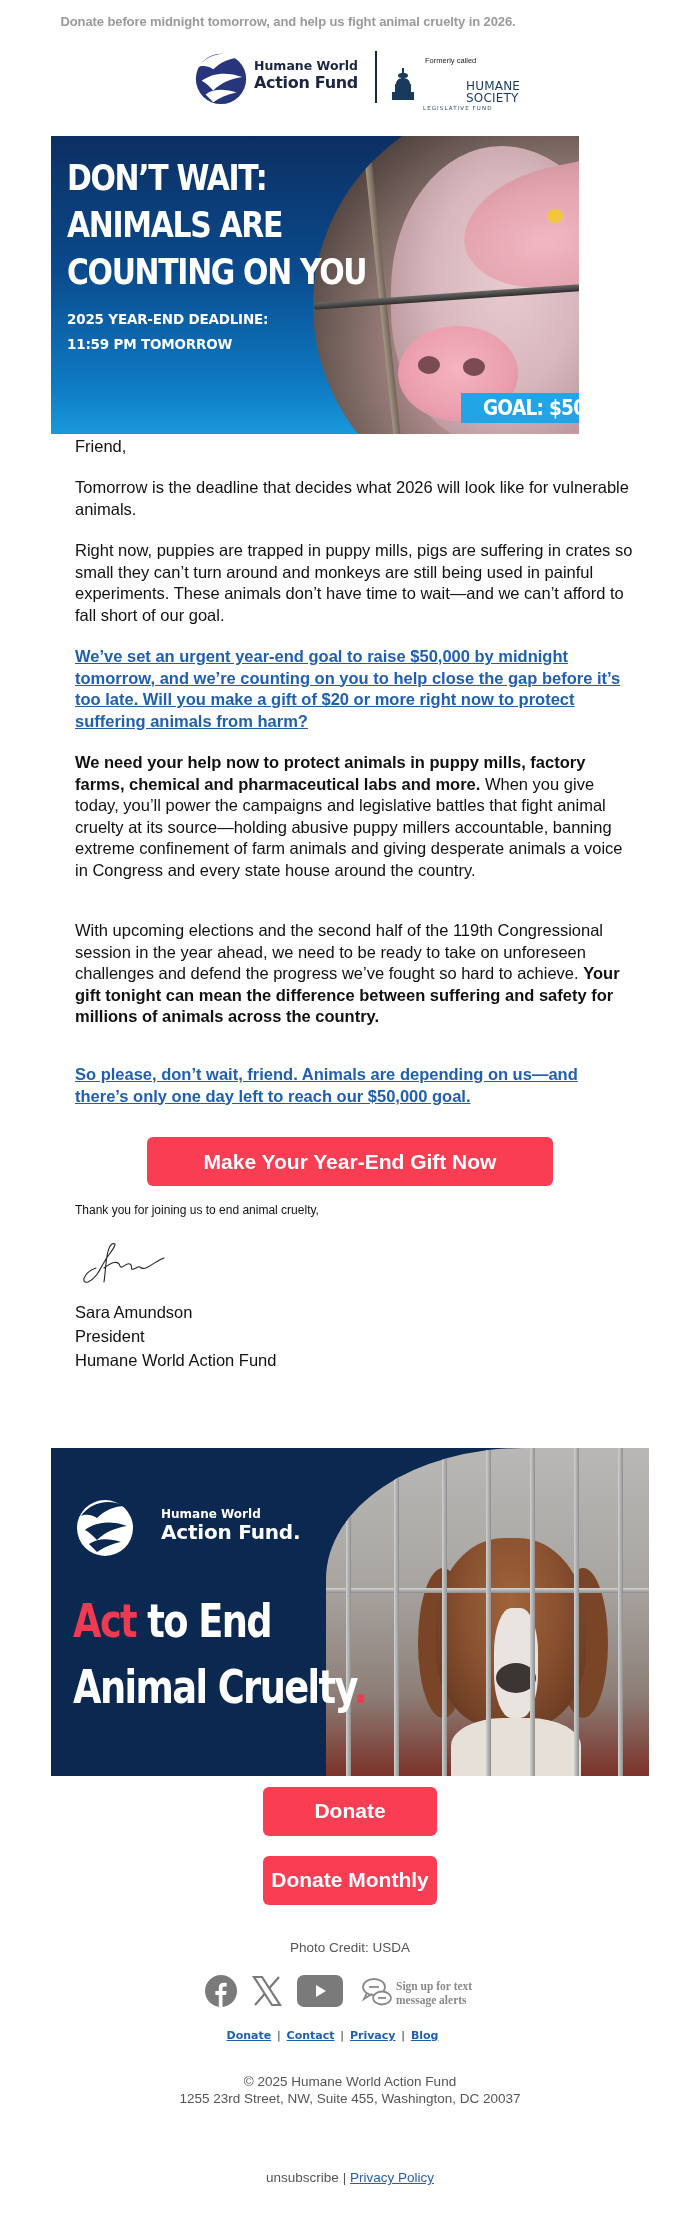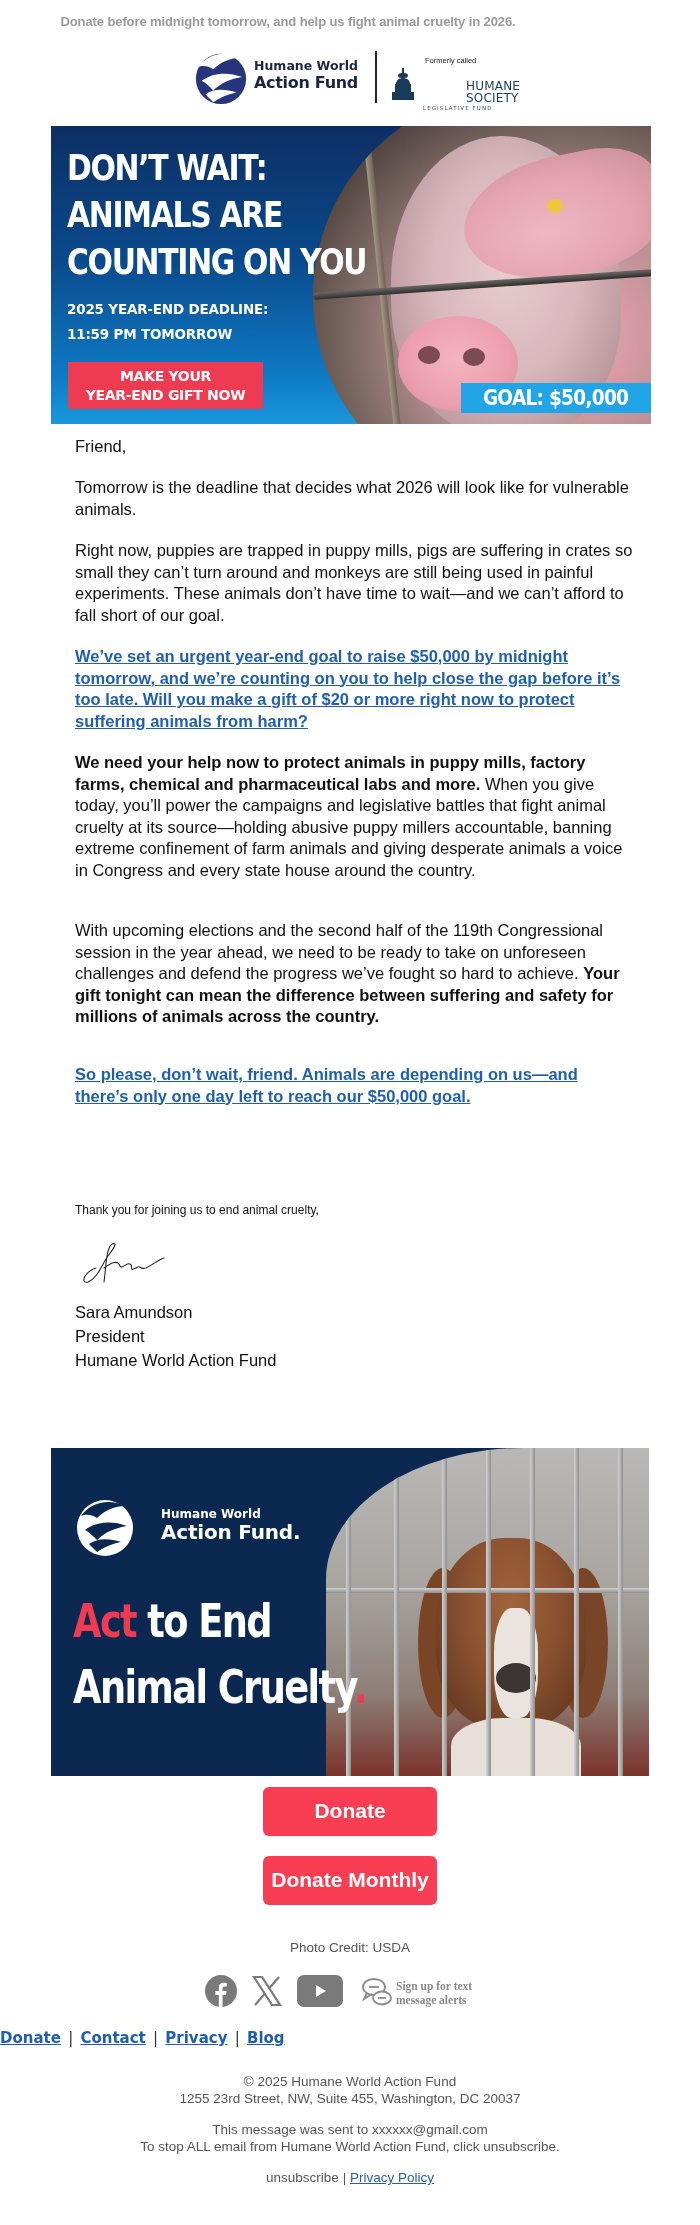--- a/index.html
+++ b/index.html
@@ -18,21 +18,21 @@
   .hw-logo-text .l1 { font-size: 12.5px; font-weight: bold; display: block; }
   .hw-logo-text .l2 { font-size: 16px; font-weight: bold; display: block; margin-top: 2px; letter-spacing: -0.3px; }
   .logo-divider { position: absolute; left: 185px; top: 5px; width: 1.5px; height: 52px; background: #1c2541; }
   .formerly { position: absolute; left: 235px; top: 10px; font-size: 7.5px; color: #222; font-family: "Liberation Sans", sans-serif; }
   .capitol { position: absolute; left: 202px; top: 22px; width: 22px; height: 32px; }
   .hsl-text { position: absolute; left: 228px; top: 34px; font-family: "DejaVu Sans", sans-serif; color: #1a3a5c; line-height: 1; }
   .hsl-text .l1 { font-size: 12px; font-weight: normal; display: block; letter-spacing: 0.2px; padding-left: 48px; }
   .hsl-text .l2 { font-size: 5.5px; display: block; margin-top: 2px; letter-spacing: 1.1px; padding-left: 5px; color: #34485f; }
 
   
-  .hero { position: absolute; left: 51px; top: 126px; width: 600px; height: 298px; overflow: hidden;
+  .hero { position: absolute; left: 51px; top: 136px; width: 528px; height: 298px; overflow: hidden;
     background: linear-gradient(180deg, #0c2f63 0%, #0a4a8c 45%, #0e7cc6 85%, #1a98dc 100%); }
   .hero-photo { position: absolute; left: 262px; top: -40px; width: 520px; height: 420px; border-radius: 50% 0 0 50% / 60% 0 0 60%; overflow: hidden;
     background: radial-gradient(ellipse at 48% 60%, #e6b0b8 0%, #d79aa5 18%, #b58f92 36%, #7e6a64 55%, #3f3431 80%, #2a2220 100%); }
   .pig-head { position: absolute; left: 78px; top: 50px; width: 230px; height: 300px; border-radius: 48% 52% 40% 45%;
     background: radial-gradient(ellipse at 50% 45%, #e7cbcf 0%, #d8b7bd 45%, #b9979c 80%, rgba(150,120,120,0) 100%); }
   .pig-ear { position: absolute; left: 150px; top: 70px; width: 200px; height: 120px; border-radius: 60% 40% 50% 60%; transform: rotate(-12deg);
     background: radial-gradient(ellipse at 40% 60%, #f0b7c2 0%, #e4a4b0 50%, #c78c96 100%); }
   .ear-tag { position: absolute; left: 234px; top: 113px; width: 16px; height: 14px; border-radius: 50%; background: #f2c63a; }
   .pig-snout { position: absolute; left: 85px; top: 230px; width: 120px; height: 95px; border-radius: 50%;
     background: radial-gradient(ellipse at 50% 45%, #f4b4c0 0%, #ec9fae 60%, #d58899 100%); }
@@ -103,21 +103,21 @@
   .donate-1 { top: 1787px; }
   .donate-2 { top: 1856px; }
 
   .photo-credit { position: absolute; top: 1940px; left: 0; width: 700px; text-align: center; font-size: 13.5px; color: #555; font-family: "Liberation Sans", sans-serif; }
 
   .social { position: absolute; top: 1975px; left: 205px; height: 36px; width: 300px; }
   .soc { position: absolute; top: 0; }
   .sms-text { position: absolute; left: 191px; top: 4px; font-family: Liberation Serif, serif; font-weight: bold; font-size: 11.5px; line-height: 14px; color: #8a8a8a; }
   .sms-text span { display: block; }
 
-  .footer-links { position: absolute; top: 2029px; left: 0; width: 665px; font-family: "DejaVu Sans", sans-serif; font-size: 15px; font-weight: bold; color: #333; }
+  .footer-links { position: absolute; top: 2029px; left: 0; width: 665px; text-align: center; font-family: "DejaVu Sans", sans-serif; font-size: 11px; font-weight: bold; color: #333; }
   .footer-links a { color: #1f5fb0; text-decoration: underline; }
   .footer-links .sep { color: #333; font-weight: normal; margin: 0 2px; }
 
   .footer-text { position: absolute; left: 0; width: 700px; text-align: center; font-family: "Liberation Sans", sans-serif; font-size: 13.5px; line-height: 17px; color: #555; }
   .footer-text span { display: block; }
   .ft-copy { top: 2073px; }
   .ft-sent { top: 2121px; }
   .ft-unsub { top: 2169px; }
   .ft-unsub a { color: #2b5f9e; text-decoration: underline; }
 </style>
@@ -168,24 +168,20 @@
     </div>
     <div class="hero-h1">
       <span>DON’T WAIT:</span>
       <span>ANIMALS ARE</span>
       <span>COUNTING ON YOU</span>
     </div>
     <div class="hero-deadline">
       <span>2025 YEAR-END DEADLINE:</span>
       <span>11:59 PM TOMORROW</span>
     </div>
-    <div class="hero-btn">
-      <span>MAKE YOUR</span>
-      <span>YEAR-END GIFT NOW</span>
-    </div>
     <div class="goal-badge">
       <span>GOAL: $50,000</span>
     </div>
   </div>
 
   <p class="copy p-friend">Friend,</p>
   <p class="copy p-tomorrow">Tomorrow is the deadline that decides what 2026 will look like for vulnerable animals.</p>
   <p class="copy p-rightnow">Right now, puppies are trapped in puppy mills, pigs are suffering in crates so small they can’t turn around and monkeys are still being used in painful experiments. These animals don’t have time to wait—and we can’t afford to fall short of our goal.</p>
   <p class="copy p-link1">
     <a class="lnk">We’ve set an urgent year-end goal to raise $50,000 by midnight tomorrow, and we’re counting on you to help close the gap before it’s too late. Will you make a gift of $20 or more right now to protect suffering animals from harm?</a>
@@ -193,20 +189,21 @@
   <p class="copy p-need">
     <b>We need your help now to protect animals in puppy mills, factory farms, chemical and pharmaceutical labs and more.</b><span> When you give today, you’ll power the campaigns and legislative battles that fight animal cruelty at its source—holding abusive puppy millers accountable, banning extreme confinement of farm animals and giving desperate animals a voice in Congress and every state house around the country.</span>
   </p>
   <p class="copy p-elections">
     <span>With upcoming elections and the second half of the 119th Congressional session in the year ahead, we need to be ready to take on unforeseen challenges and defend the progress we’ve fought so hard to achieve. </span><b>Your gift tonight can mean the difference between suffering and safety for millions of animals across the country.</b>
   </p>
   <p class="copy p-link2">
     <a class="lnk">So please, don’t wait, friend. Animals are depending on us—and there’s only one day left to reach our $50,000 goal.</a>
   </p>
 
+  <div class="cta">Make Your Year-End Gift Now</div>
 
   <p class="thanks">Thank you for joining us to end animal cruelty,</p>
   <svg class="signature" viewBox="0 0 90 48">
     <path d="M18 30 C6 34, 2 46, 10 44 C20 40, 24 26, 30 18 C36 10, 40 4, 34 6 C28 10, 28 30, 26 44 M26 30 C34 24, 40 22, 42 28 C44 32, 48 24, 52 26 C56 28, 50 34, 58 30 C64 26, 60 32, 68 30 C76 26, 80 22, 86 20" fill="none" stroke="#222" stroke-width="1.1" stroke-linecap="round"></path>
   </svg>
   <div class="sig-block">
     <span>Sara Amundson</span>
     <span>President</span>
     <span>Humane World Action Fund</span>
   </div>
@@ -282,23 +279,19 @@
     <span class="sep">|</span>
     <a>Privacy</a>
     <span class="sep">|</span>
     <a>Blog</a>
   </div>
 
   <div class="footer-text ft-copy">
     <span>© 2025 Humane World Action Fund</span>
     <span>1255 23rd Street, NW, Suite 455, Washington, DC 20037</span>
   </div>
-  <div class="footer-text ft-sent">
-    <span>This message was sent to xxxxxx@gmail.com</span>
-    <span>To stop ALL email from Humane World Action Fund, click unsubscribe.</span>
-  </div>
   <div class="footer-text ft-unsub">
     <span style="display:inline">unsubscribe</span>
     <span style="display:inline"> | </span>
     <a>Privacy Policy</a>
   </div>
 
 </div>
 
 </body></html>

